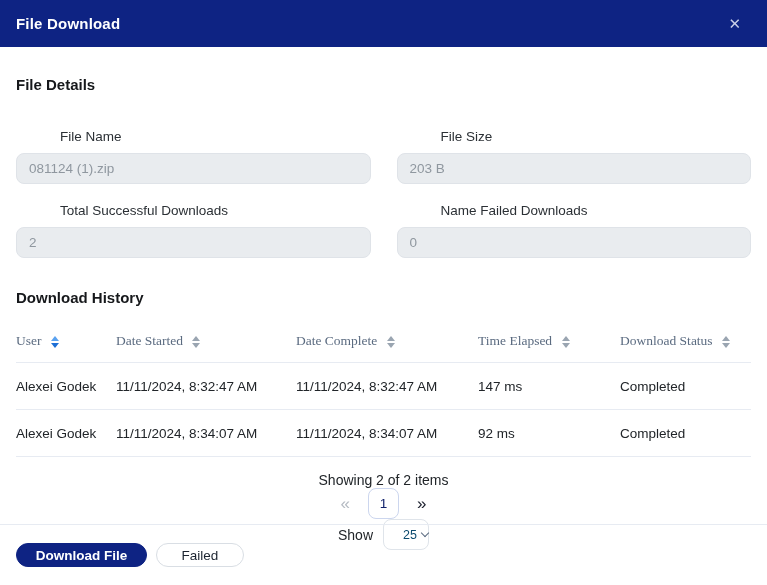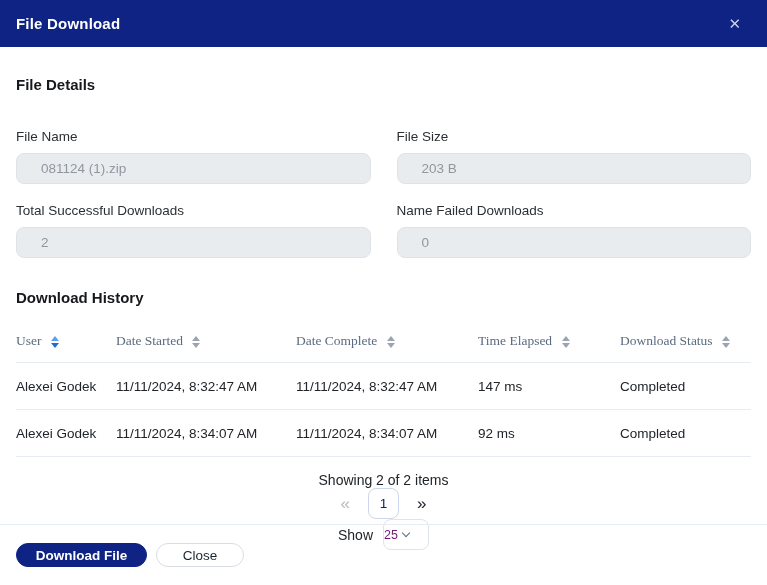--- a/index.html
+++ b/index.html
@@ -35,26 +35,26 @@
     color:#c9cfe8;font-size:15px;line-height:1;padding:4px;
     font-family:inherit;
   }
   .modal-body{padding:0 16px;flex:1;}
   .section-heading{font-size:15px;font-weight:bold;color:#16181b;}
   .heading-file-details{margin-top:29px;}
   .fields-grid{
     display:grid;grid-template-columns:1fr 1fr;
     column-gap:26px;row-gap:19px;margin-top:36px;
   }
-  .field-label{font-size:13.5px;color:#2b3035;margin-bottom:9px;}
+  .field-label{font-size:13.5px;color:#2b3035;margin-bottom:9px;margin-left:44px;}
   .field-input{
     height:31px;border-radius:8px;
     background:var(--input-bg);border:1px solid var(--input-border);
     color:var(--muted-text);font-size:13.5px;
-    line-height:29px;padding:0 24px;
+    line-height:29px;padding:0 12px;
     width:100%;font-family:inherit;
   }
   .heading-history{margin-top:31px;}
   table.history{
     width:100%;border-collapse:collapse;margin-top:27px;table-layout:fixed;
   }
   th{
     text-align:left;font-weight:normal;font-size:13.5px;color:var(--th-text);
     padding:0 4px 13px 0;cursor:pointer;white-space:nowrap;font-family:Liberation Serif, serif;
   }
@@ -82,22 +82,22 @@
   .pager-arrow.disabled{color:#b4bac2;cursor:default;}
   .page-box{
     width:31px;height:31px;border:1px solid #ccd6ee;border-radius:8px;
     display:flex;align-items:center;justify-content:center;
     font-size:13.5px;color:#12226b;background:#fff;cursor:pointer;font-family:inherit;
   }
   .show-group{flex:1;display:flex;justify-content:flex-end;align-items:center;gap:10px;}
   .show-label{font-size:14px;color:var(--body-text);}
   .page-size-select{
     width:46px;height:31px;border:1px solid #dfe4ea;border-radius:8px;background:#fff;
-    display:flex;align-items:center;justify-content:flex-start;gap:5px;
-    font-size:12.5px;color:#701a75;cursor:pointer;font-family:inherit;
+    display:flex;align-items:center;justify-content:flex-end;gap:5px;
+    font-size:12.5px;color:#0c4a6e;cursor:pointer;font-family:inherit;
   }
   .chevron-down{
     width:6px;height:6px;border-right:1.5px solid #5b6b80;border-bottom:1.5px solid #5b6b80;
     transform:rotate(45deg);margin-top:-3px;
   }
   .modal-footer{
     flex:0 0 61px;border-top:1px solid var(--divider);
     display:flex;align-items:center;gap:9px;padding:0 16px;margin-top:13px;
   }
   .btn{height:24px;border-radius:14px;font-size:13.5px;cursor:pointer;font-family:inherit;}
@@ -222,16 +222,16 @@
           <span>25</span>
           <span class="chevron-down"></span>
         </div>
       </div>
     </div>
 
   </div>
 
   <div class="modal-footer">
     <button class="btn btn-primary">Download File</button>
-    <button class="btn btn-secondary">Close</button>
+    <button class="btn btn-secondary">Failed</button>
   </div>
 
 </div>
 
 </body></html>

